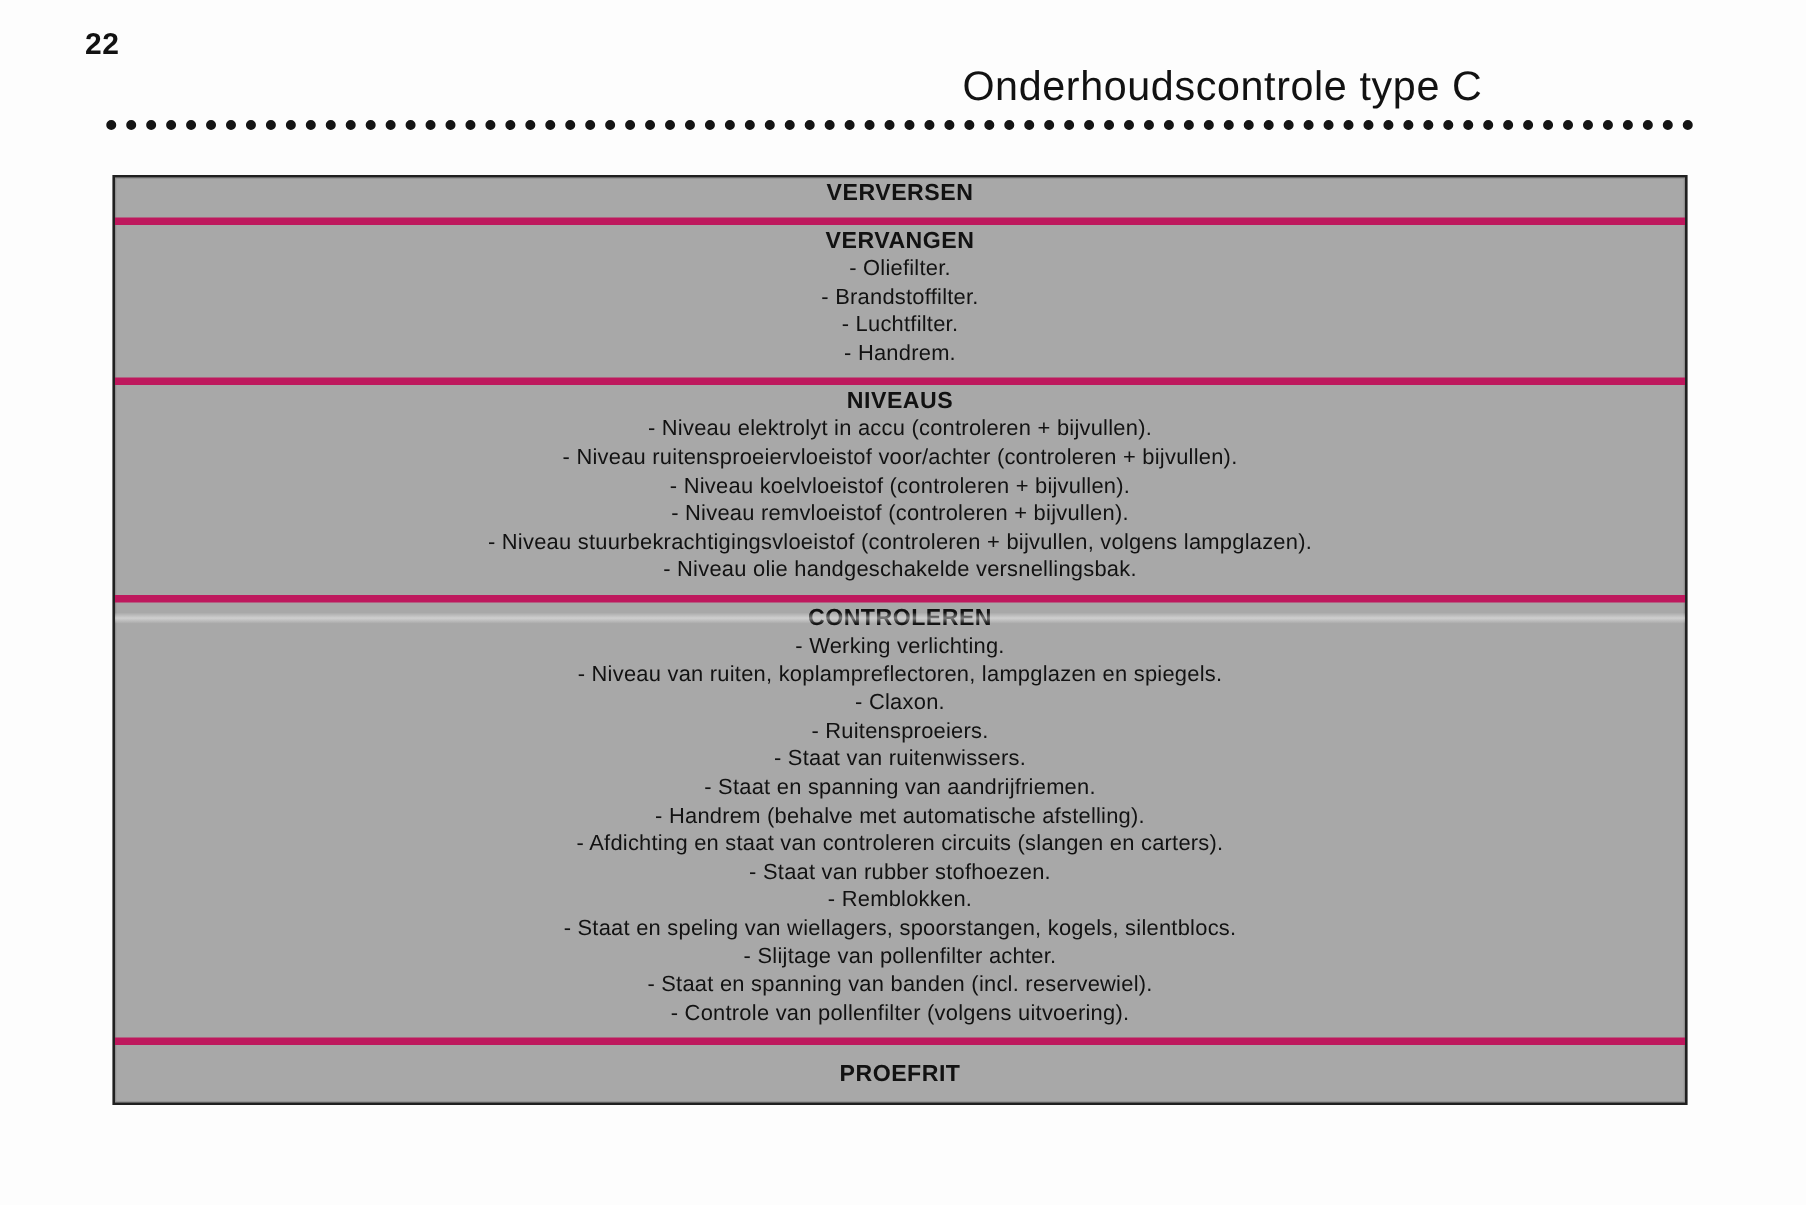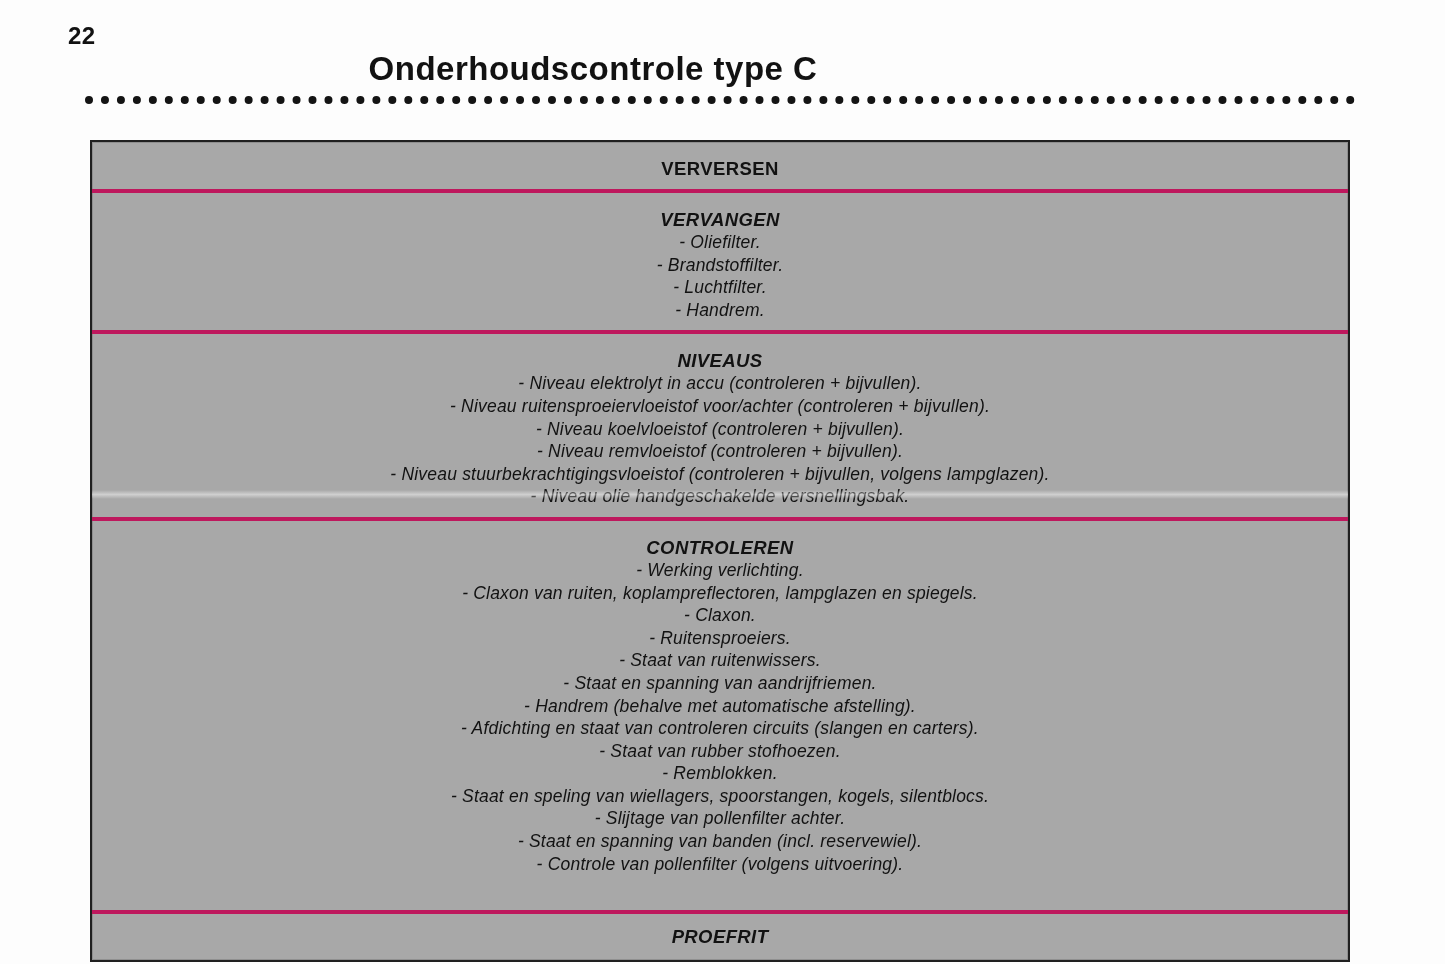--- a/index.html
+++ b/index.html
@@ -25,64 +25,62 @@
     font-size: 24px;
     font-weight: 700;
     letter-spacing: 0.5px;
   }
   .title {
     margin: 0;
     position: absolute;
     top: 50px;
     left: 0;
     width: 100%;
-    text-align: center;
+    text-align: right;
     font-size: 33px;
-    font-weight: 700;
+    font-weight: 400;
     letter-spacing: 0.5px;
   }
   .dotted-rule {
     position: absolute;
     top: 96px;
     left: 85px;
     width: 1270px;
     height: 0;
     border-bottom: 8px dotted #141414;
   }
   .maint-table {
     position: absolute;
     top: 140px;
     left: 90px;
     width: 1260px;
     background: #a8a8a8;
     border: 2px solid #202020;
     box-shadow: 0 0 0 1px #8f8f8f inset;
   }
   .sec {
-    padding: 15px 10px 9px 10px;
+    padding: 0 10px 9px 10px;
     text-align: center;
   }
   .sec + .sec {
-    border-top: 4px solid #be185d;
-    font-style: italic;
+    border-top: 6px solid #be185d;
   }
   .sec-header {
     font-weight: 700;
     font-size: 18.5px;
     line-height: 23px;
     letter-spacing: 0.4px;
   }
   .sec-item {
     font-size: 17.5px;
     line-height: 22.6px;
     letter-spacing: 0.2px;
   }
   .sec-proefrit {
     padding: 11px 10px 12px 10px;
-    margin-top: 26px;
   }
   .scan-artifact {
     position: absolute;
     left: 0;
     top: 348px;
     width: 100%;
     height: 9px;
     background: linear-gradient(to bottom, rgba(255,255,255,0), rgba(255,255,255,0.45), rgba(255,255,255,0));
     pointer-events: none;
   }
@@ -118,21 +116,21 @@
       <div class="sec-item">- Niveau ruitensproeiervloeistof voor/achter (controleren + bijvullen).</div>
       <div class="sec-item">- Niveau koelvloeistof (controleren + bijvullen).</div>
       <div class="sec-item">- Niveau remvloeistof (controleren + bijvullen).</div>
       <div class="sec-item">- Niveau stuurbekrachtigingsvloeistof (controleren + bijvullen, volgens lampglazen).</div>
       <div class="sec-item">- Niveau olie handgeschakelde versnellingsbak.</div>
     </div>
 
     <div class="sec">
       <div class="sec-header">CONTROLEREN</div>
       <div class="sec-item">- Werking verlichting.</div>
-      <div class="sec-item">- Claxon van ruiten, koplampreflectoren, lampglazen en spiegels.</div>
+      <div class="sec-item">- Niveau van ruiten, koplampreflectoren, lampglazen en spiegels.</div>
       <div class="sec-item">- Claxon.</div>
       <div class="sec-item">- Ruitensproeiers.</div>
       <div class="sec-item">- Staat van ruitenwissers.</div>
       <div class="sec-item">- Staat en spanning van aandrijfriemen.</div>
       <div class="sec-item">- Handrem (behalve met automatische afstelling).</div>
       <div class="sec-item">- Afdichting en staat van controleren circuits (slangen en carters).</div>
       <div class="sec-item">- Staat van rubber stofhoezen.</div>
       <div class="sec-item">- Remblokken.</div>
       <div class="sec-item">- Staat en speling van wiellagers, spoorstangen, kogels, silentblocs.</div>
       <div class="sec-item">- Slijtage van pollenfilter achter.</div>

